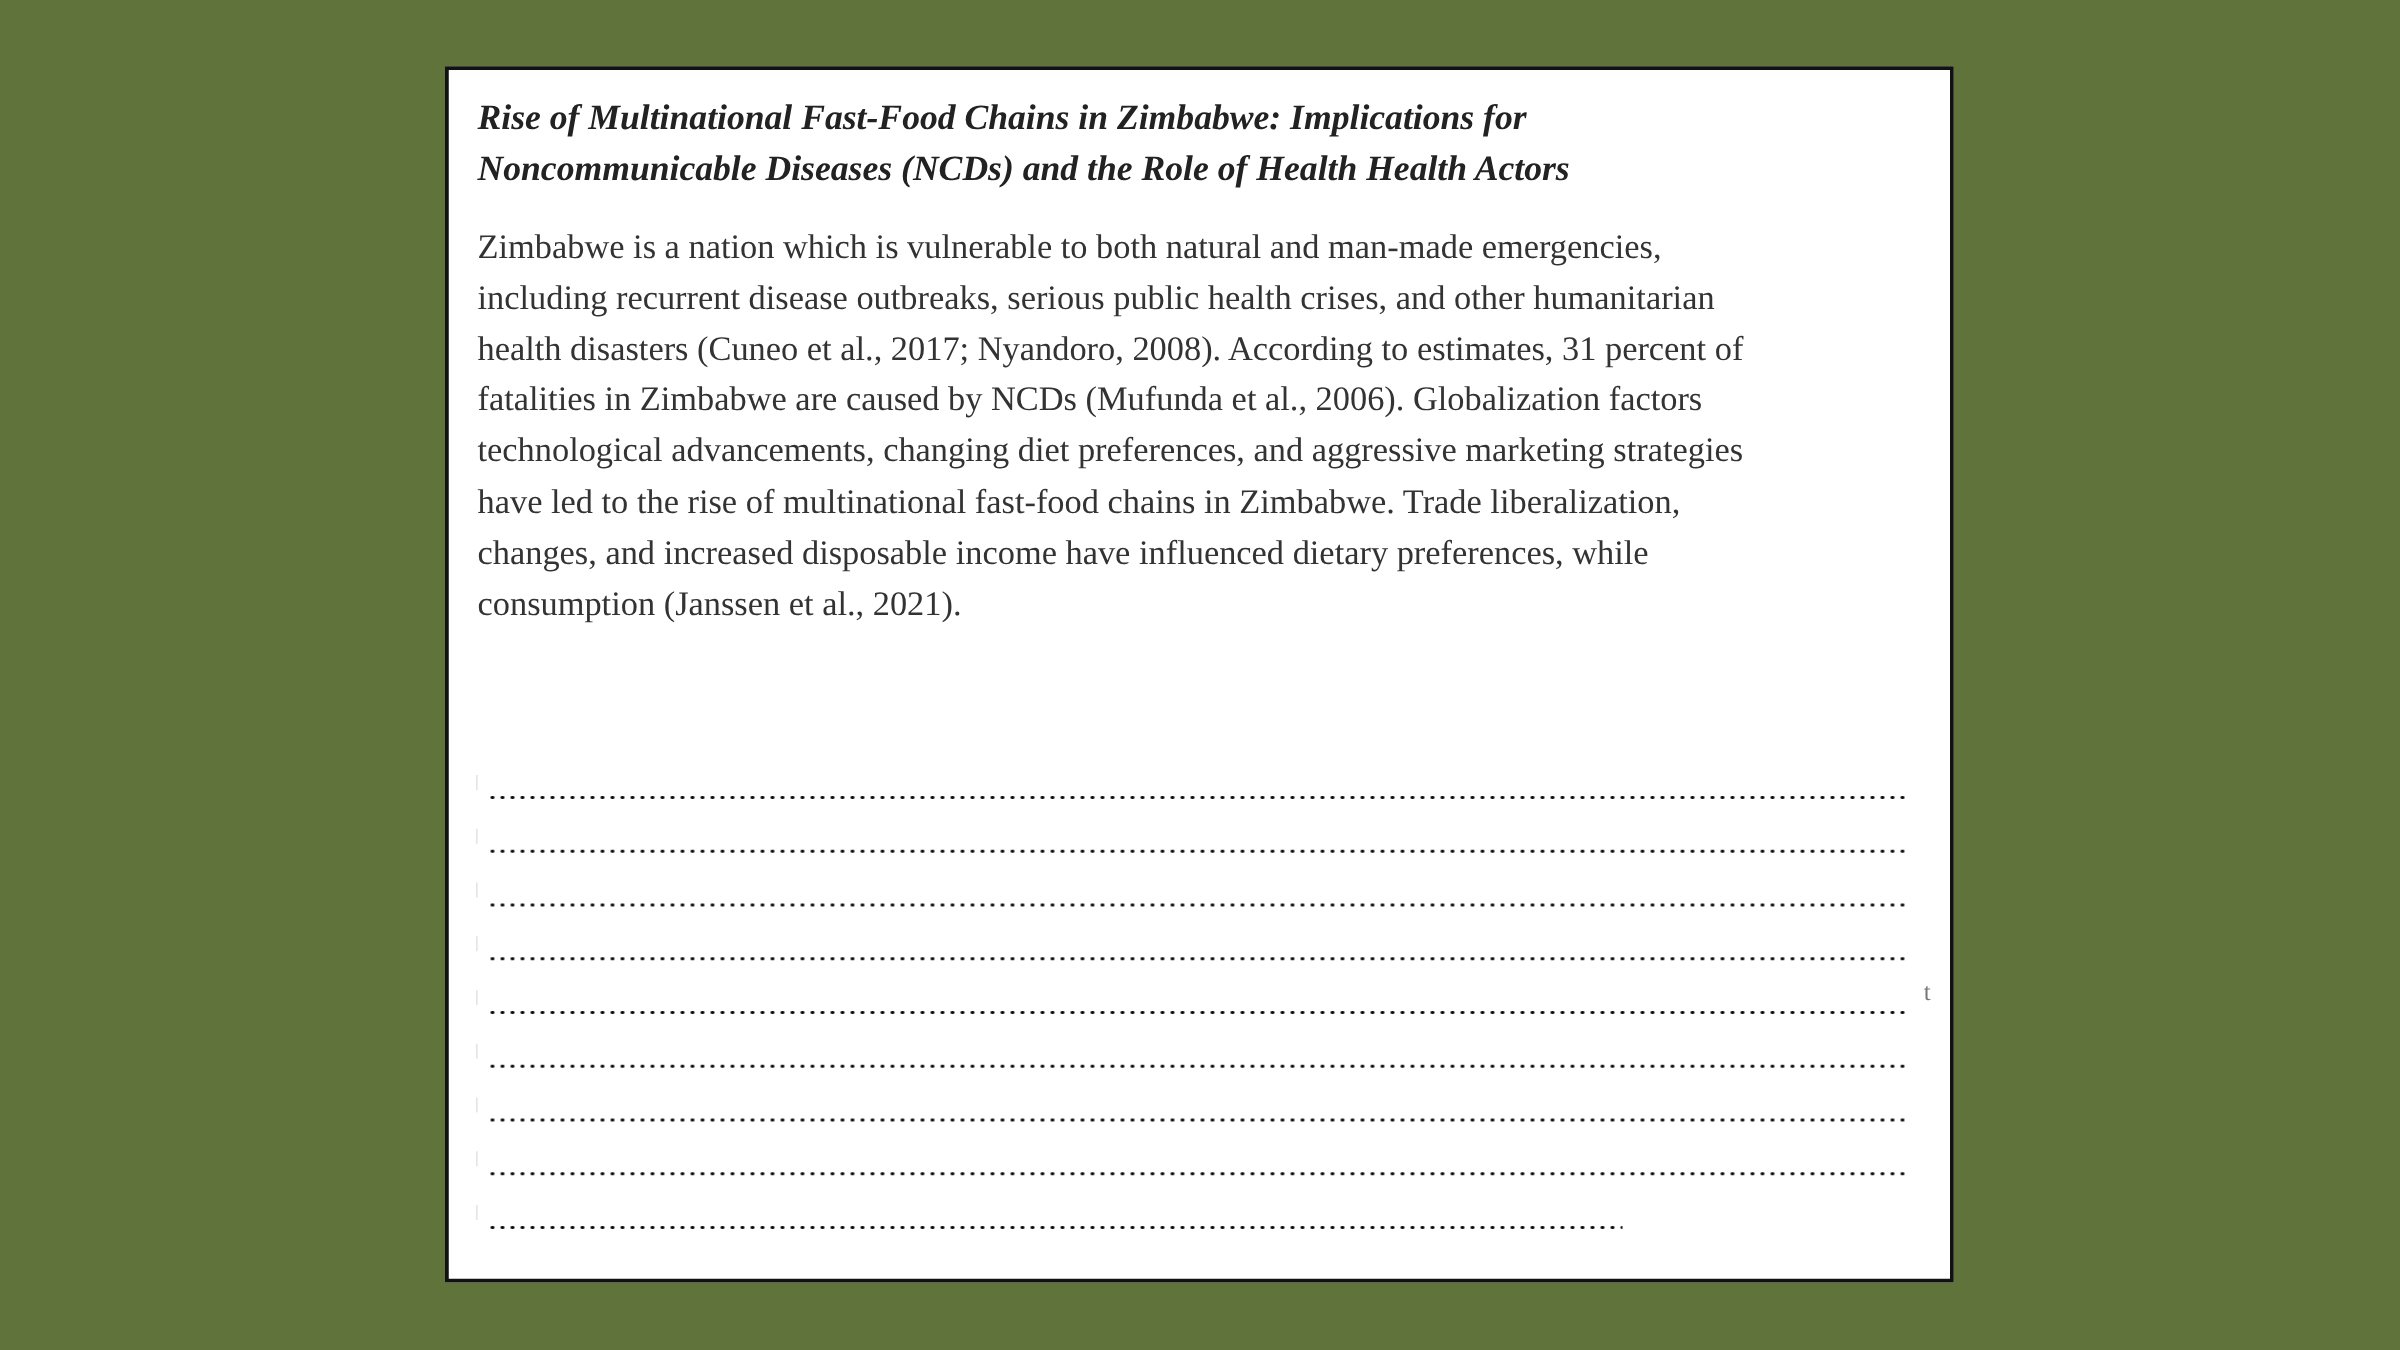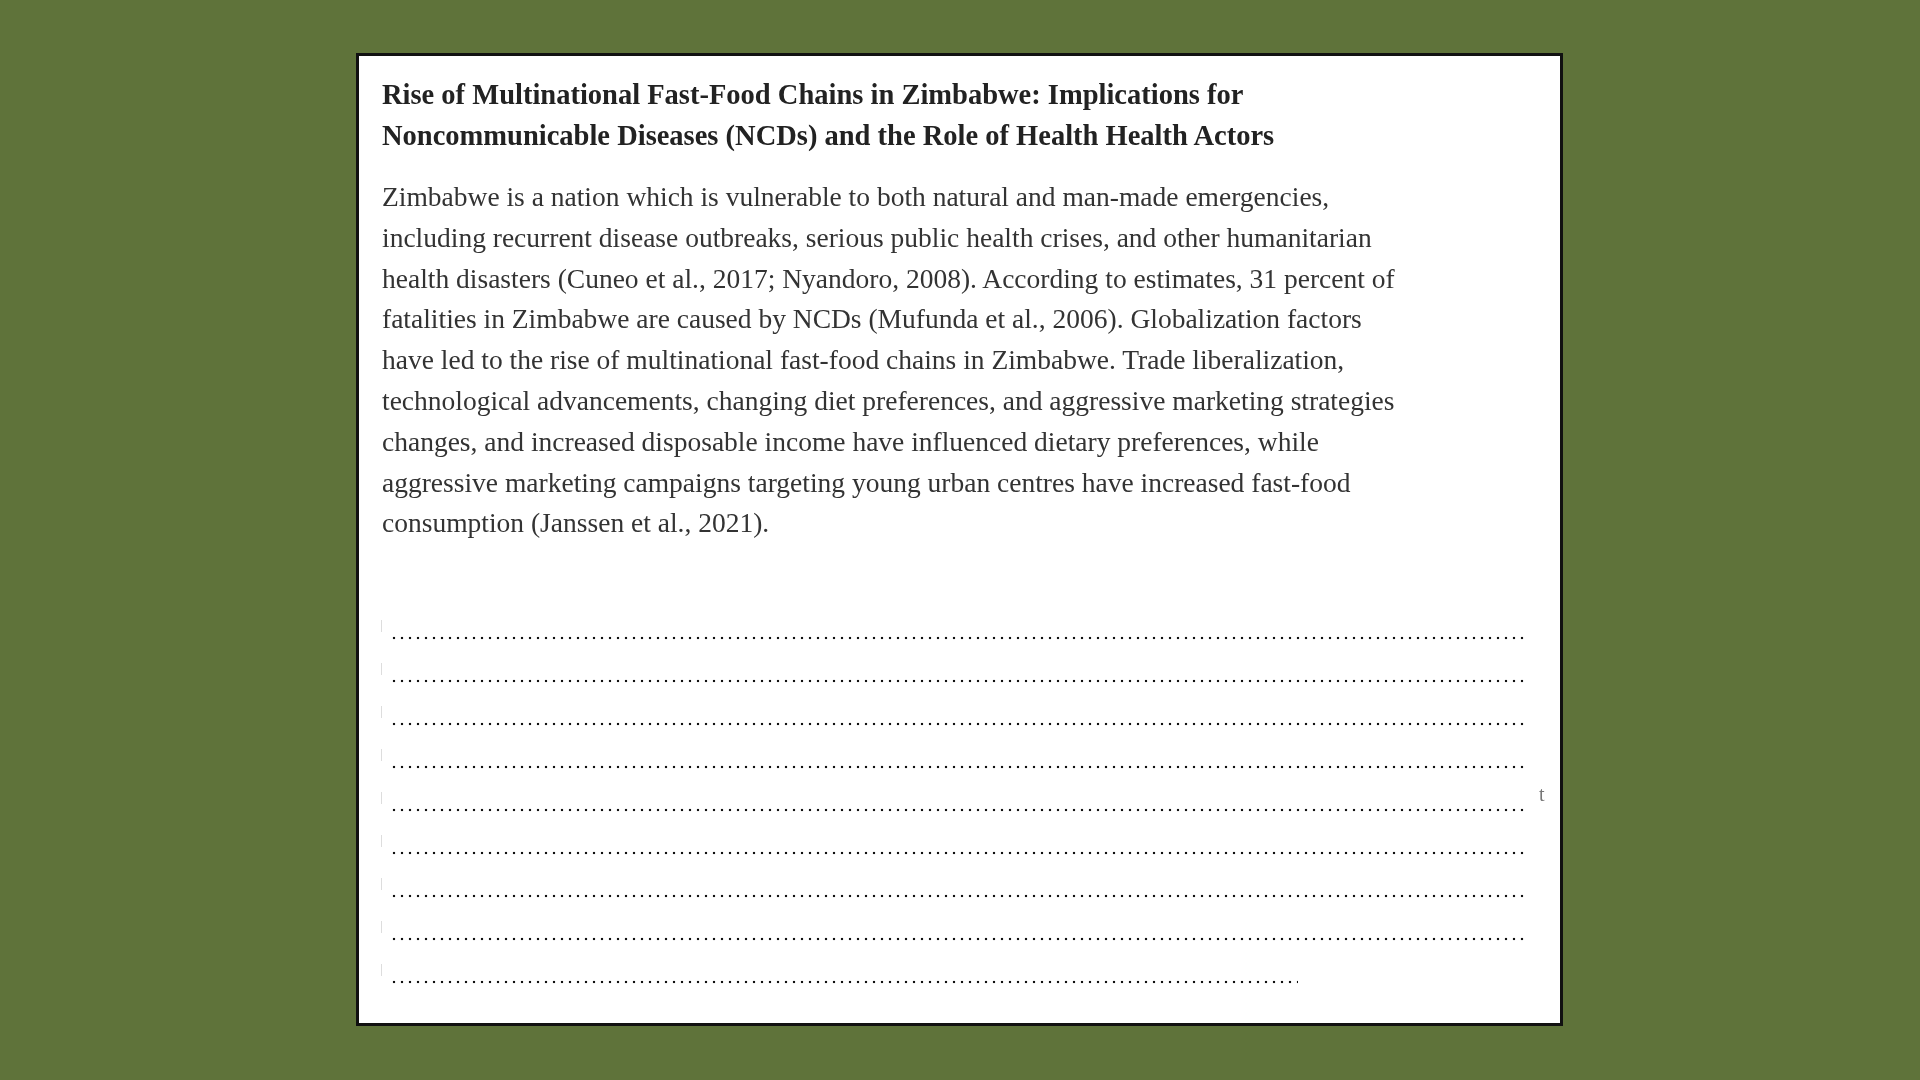--- a/index.html
+++ b/index.html
@@ -11,21 +11,21 @@
     .card {
       position:absolute; left:356px; top:53px;
       width:1201px; height:967px;
       background:#ffffff; border:3px solid #111111;
     }
     .title {
       position:absolute; left:23px; top:18px; width:1160px;
       font-weight:bold; font-size:28.5px; line-height:41px; color:#222222;
       margin:0;
     }
-    .title span { display:block; white-space:nowrap; }
+    .title span { display:block; white-space:nowrap;font-style:italic; }
     .body-text {
       position:absolute; left:23px; top:121px; width:1170px;
       font-size:27.5px; line-height:40.8px; color:#333333;
       margin:0;
     }
     .body-text span { display:block; white-space:nowrap; }
     .dotline {
       position:absolute; left:31px; height:4px;
       background-image: radial-gradient(circle, #111 1.3px, transparent 1.6px);
       background-size:8px 4px; background-repeat:repeat-x;
@@ -45,24 +45,23 @@
   <h1 class="title">
     <span>Rise of Multinational Fast-Food Chains in Zimbabwe: Implications for</span>
     <span>Noncommunicable Diseases (NCDs) and the Role of Health Health Actors</span>
   </h1>
 
   <p class="body-text">
     <span>Zimbabwe is a nation which is vulnerable to both natural and man-made emergencies,</span>
     <span>including recurrent disease outbreaks, serious public health crises, and other humanitarian</span>
     <span>health disasters (Cuneo et al., 2017; Nyandoro, 2008). According to estimates, 31 percent of</span>
     <span>fatalities in Zimbabwe are caused by NCDs (Mufunda et al., 2006). Globalization factors</span>
+    <span>technological advancements, changing diet preferences, and aggressive marketing strategies</span>
     <span>have led to the rise of multinational fast-food chains in Zimbabwe. Trade liberalization,</span>
-    <span>technological advancements, changing diet preferences, and aggressive marketing strategies</span>
     <span>changes, and increased disposable income have influenced dietary preferences, while</span>
-    <span>aggressive marketing campaigns targeting young urban centres have increased fast-food</span>
     <span>consumption (Janssen et al., 2021).</span>
   </p>
 
   <div id="dotted-area">
       <div class="dotline" style="top: 580px; width: 1138px;"></div>
       <div class="edge-mark" style="top: 564px; height: 12px;"></div>
       <div class="dotline" style="top: 623px; width: 1138px;"></div>
       <div class="edge-mark" style="top: 607px; height: 12px;"></div>
       <div class="dotline" style="top: 666px; width: 1138px;"></div>
       <div class="edge-mark" style="top: 650px; height: 12px;"></div>

